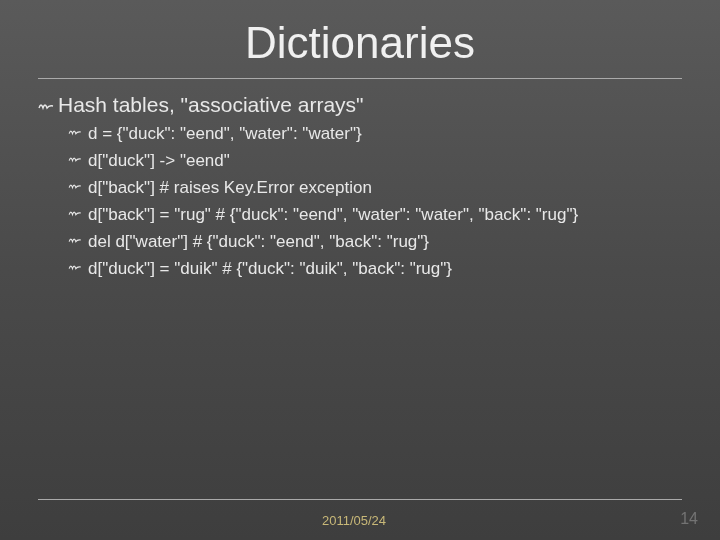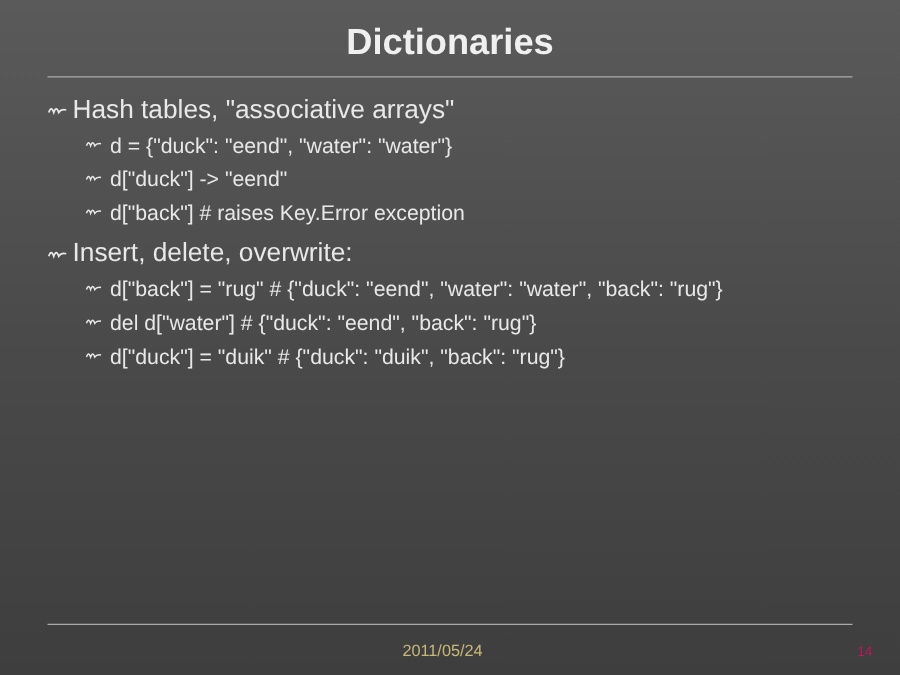--- a/index.html
+++ b/index.html
@@ -9,23 +9,23 @@
     background: linear-gradient(180deg, #5a5a5a 0%, #4a4a4a 50%, #3e3e3e 100%);
     font-family: Verdana, Geneva, sans-serif;
     color: #e8e8e8;
     overflow: hidden;
     position: relative;
   }
   .slide {
     padding: 18px 38px 0 38px;
   }
   .title {
-    font-size: 29px;
+    font-size: 44px;
     text-align: center;
-    font-weight: bold;
+    font-weight: normal;
     color: #f0f0f0;
     margin-bottom: 10px;
     font-family: Verdana, sans-serif;
   }
   .hr {
     border: none;
     border-top: 1px solid #aaa;
     margin: 0 0 14px 0;
   }
   .hr-bottom {
@@ -67,22 +67,22 @@
     left: 0;
     right: 12px;
     text-align: center;
     font-size: 13px;
     color: #c8b878;
   }
   .footer-num {
     position: absolute;
     bottom: 12px;
     right: 22px;
-    font-size: 11px;
-    color: #be185d;
+    font-size: 16px;
+    color: #737373;
   }
   .txt { flex: 1; }
 </style>
 </head>
 <body>
 
 <div class="slide">
   <h1 class="title">Dictionaries</h1>
   <hr class="hr">
 
@@ -113,28 +113,20 @@
   </div>
   <div class="level2">
     <span class="zig">
         <svg width="14" height="10" viewBox="0 0 16 12">
           <path d="M1 8 Q3 2 5 8 Q7 2 9 8 Q11 5 15 6" stroke="#e8e8e8" stroke-width="1.4" fill="none"></path>
         </svg>
       </span>
     <span class="txt">d["back"] # raises Key.Error exception</span>
   </div>
 
-  <div class="level1">
-    <span class="zig">
-        <svg width="16" height="12" viewBox="0 0 16 12">
-          <path d="M1 8 Q3 2 5 8 Q7 2 9 8 Q11 5 15 6" stroke="#e8e8e8" stroke-width="1.4" fill="none"></path>
-        </svg>
-      </span>
-    <span class="txt">Insert, delete, overwrite:</span>
-  </div>
   <div class="level2">
     <span class="zig">
         <svg width="14" height="10" viewBox="0 0 16 12">
           <path d="M1 8 Q3 2 5 8 Q7 2 9 8 Q11 5 15 6" stroke="#e8e8e8" stroke-width="1.4" fill="none"></path>
         </svg>
       </span>
     <span class="txt">d["back"] = "rug" # {"duck": "eend", "water": "water", "back": "rug"}</span>
   </div>
   <div class="level2">
     <span class="zig">

